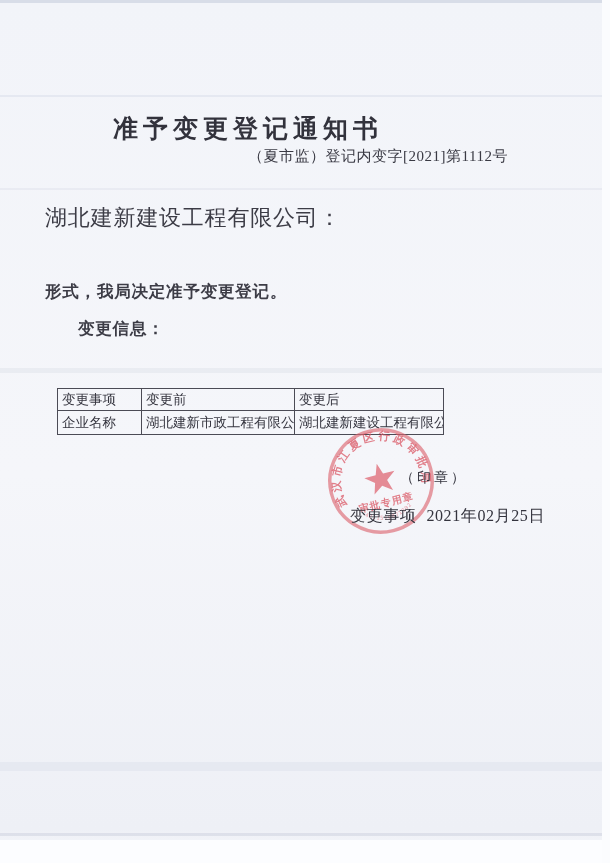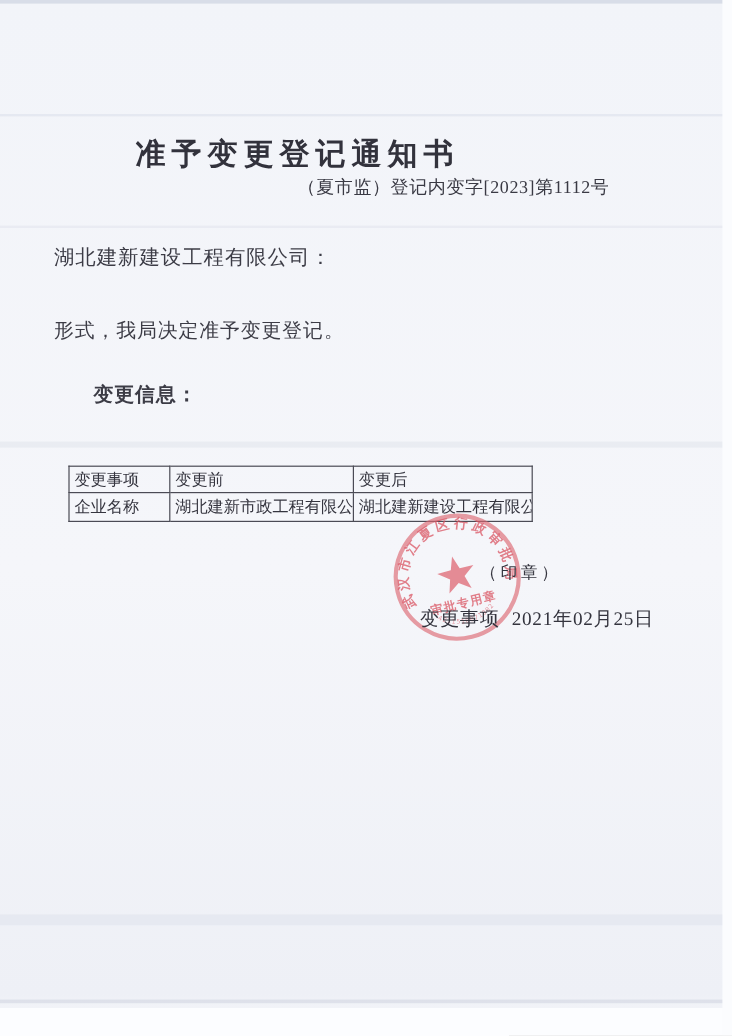--- a/index.html
+++ b/index.html
@@ -11,24 +11,24 @@
     font-family:"Liberation Serif","DejaVu Serif",serif;
     color:#3c3c46;
     overflow:hidden;
   }
   .abs{position:absolute;}
   .title{
     top:112px;left:0;width:496px;text-align:center;
     font-size:25px;font-weight:bold;letter-spacing:5px;color:#32323c;
   }
   .subtitle{top:147px;left:248px;font-size:15px;letter-spacing:.5px;color:#3a3a44;}
-  .salutation{top:203px;left:45px;font-size:17px;letter-spacing:.8px;font-family:Liberation Serif, serif;}
+  .salutation{top:203px;left:45px;font-size:22px;letter-spacing:.8px;font-family:Liberation Serif, serif;}
   .bodyline{left:45px;width:520px;font-size:16.5px;letter-spacing:.8px;color:#3c3c46;}
   .bodyline.l1{top:246px;text-indent:2em;}
-  .bodyline.l2{top:265px;}
+  .bodyline.l2{top:281px;font-weight:bold;}
   .section-label{top:318px;left:78px;font-size:16.5px;letter-spacing:.8px;font-weight:bold;}
   table.change{
     position:absolute;top:388px;left:57px;
     border-collapse:collapse;table-layout:fixed;width:362px;
     font-size:13.5px;color:#35353f;
   }
   table.change td{
     border:1.6px solid #4b4b55;
     padding:1px 3px 2px 4px;
     white-space:nowrap;overflow:hidden;
@@ -64,21 +64,21 @@
   <div class="abs band b0"></div>
   <div class="abs band b1"></div>
   <div class="abs band b2"></div>
   <div class="abs band b3"></div>
   <div class="abs band b4"></div>
   <div class="abs band b5"></div>
   <div class="abs bottom-strip"></div>
   <div class="abs right-strip"></div>
 
   <div class="abs title">准予变更登记通知书</div>
-  <div class="abs subtitle">（夏市监）登记内变字[2023]第1112号</div>
+  <div class="abs subtitle">（夏市监）登记内变字[2021]第1112号</div>
 
   <div class="abs salutation">湖北建新建设工程有限公司：</div>
   <div class="abs bodyline l2">形式，我局决定准予变更登记。</div>
 
   <div class="abs section-label">变更信息：</div>
 
   <table class="change">
     <tbody>
         <tr class="hdr">
       <td class="col1">变更事项</td>

